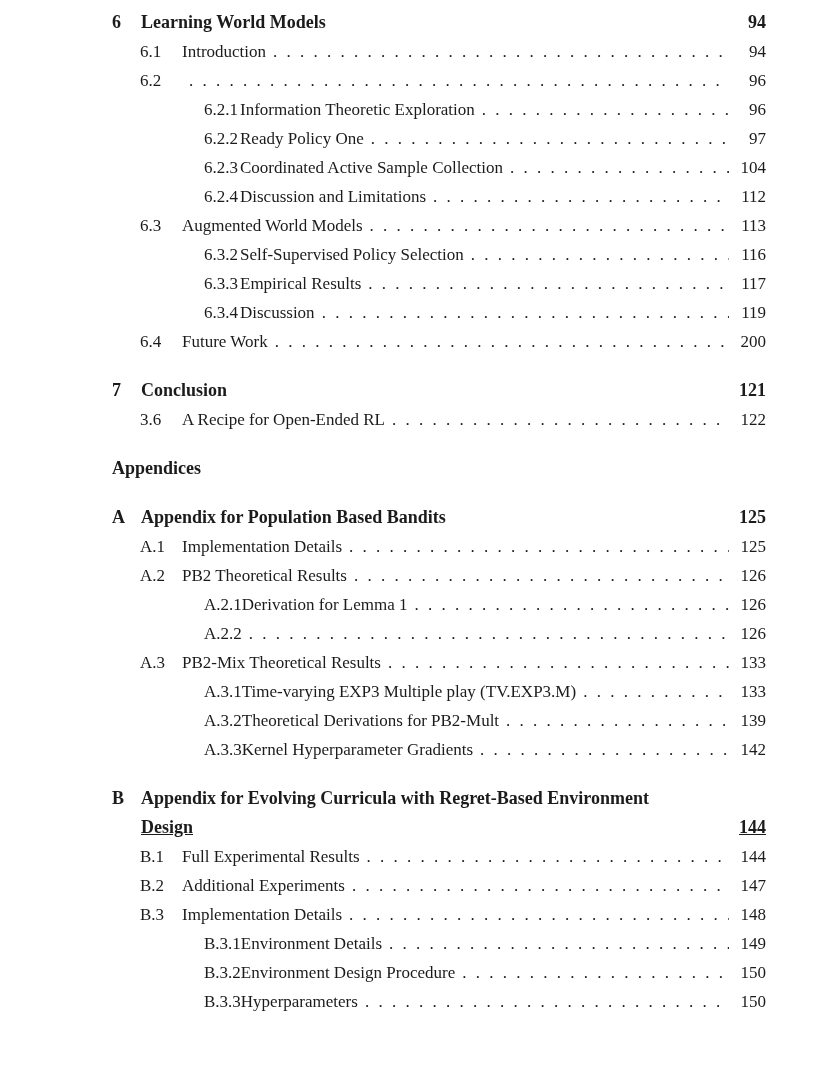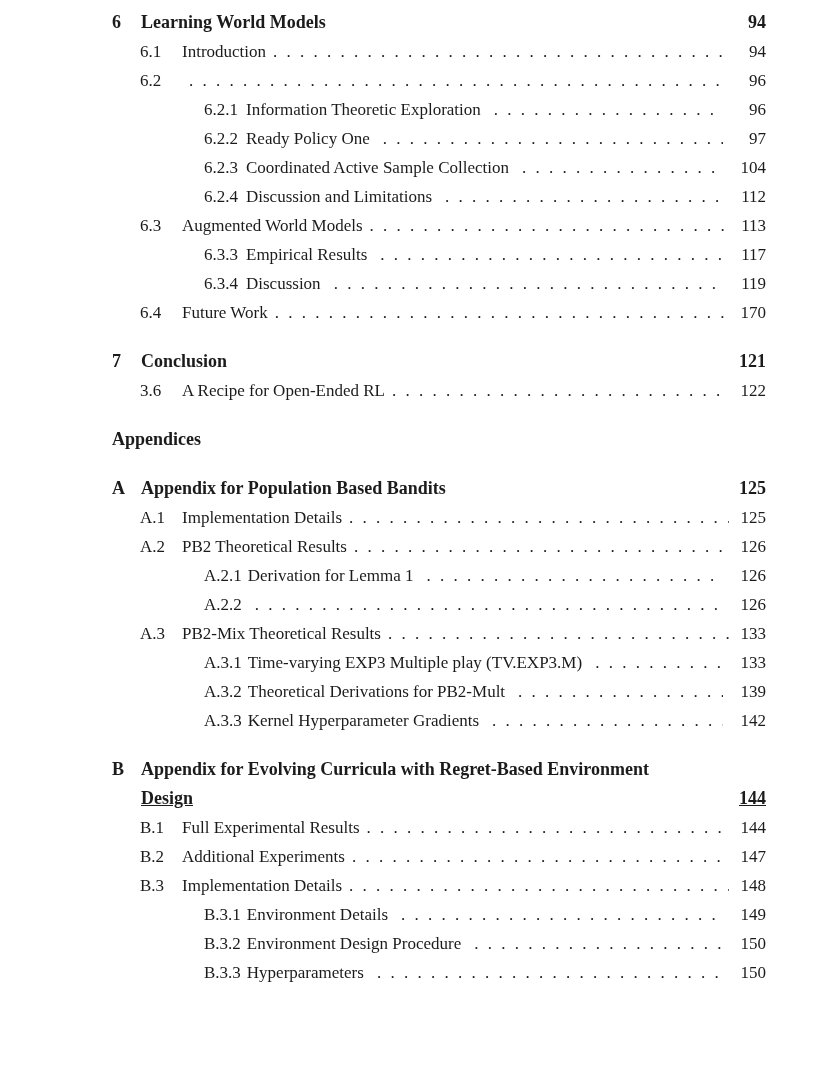--- a/index.html
+++ b/index.html
@@ -25,21 +25,21 @@
     font-weight: 700;
     font-size: 18px;
   }
   .toc-row.chapter:not(.cont), .toc-row.heading { margin-top: 20px; }
   #toc > .toc-row:first-child { margin-top: 0; }
 
   .num { flex: 0 0 auto; }
   .chapter .num { min-width: 29px; }
   .section { padding-left: 28px; }
   .section .num { min-width: 42px; }
-  .subsection { padding-left: 92px; gap: 6px; }
+  .subsection { padding-left: 92px; }
   .subsection .num { min-width: 36px; }
   .chapter.cont { padding-left: 29px; text-decoration: underline; }
 
   .title { flex: 0 1 auto; white-space: nowrap; }
 
   .leader {
     flex: 1 1 0;
     min-width: 0;
     overflow: hidden;
     white-space: nowrap;
@@ -106,36 +106,42 @@
         <span class="leader"></span>
         <span class="pagenum">112</span>
       </div>
       <div class="toc-row section">
         <span class="num">6.3</span>
         <span class="title">Augmented World Models</span>
         <span class="leader"></span>
         <span class="pagenum">113</span>
       </div>
       <div class="toc-row subsection">
+        <span class="num">6.3.2</span>
+        <span class="title">Self-Supervised Policy Selection</span>
+        <span class="leader"></span>
+        <span class="pagenum">116</span>
+      </div>
+      <div class="toc-row subsection">
         <span class="num">6.3.3</span>
         <span class="title">Empirical Results</span>
         <span class="leader"></span>
         <span class="pagenum">117</span>
       </div>
       <div class="toc-row subsection">
         <span class="num">6.3.4</span>
         <span class="title">Discussion</span>
         <span class="leader"></span>
         <span class="pagenum">119</span>
       </div>
       <div class="toc-row section">
         <span class="num">6.4</span>
         <span class="title">Future Work</span>
         <span class="leader"></span>
-        <span class="pagenum">170</span>
+        <span class="pagenum">200</span>
       </div>
       <div class="toc-row chapter">
         <span class="num">7</span>
         <span class="title">Conclusion</span>
         <span class="leader blank"></span>
         <span class="pagenum">121</span>
       </div>
       <div class="toc-row section">
         <span class="num">3.6</span>
         <span class="title">A Recipe for Open-Ended RL</span>

